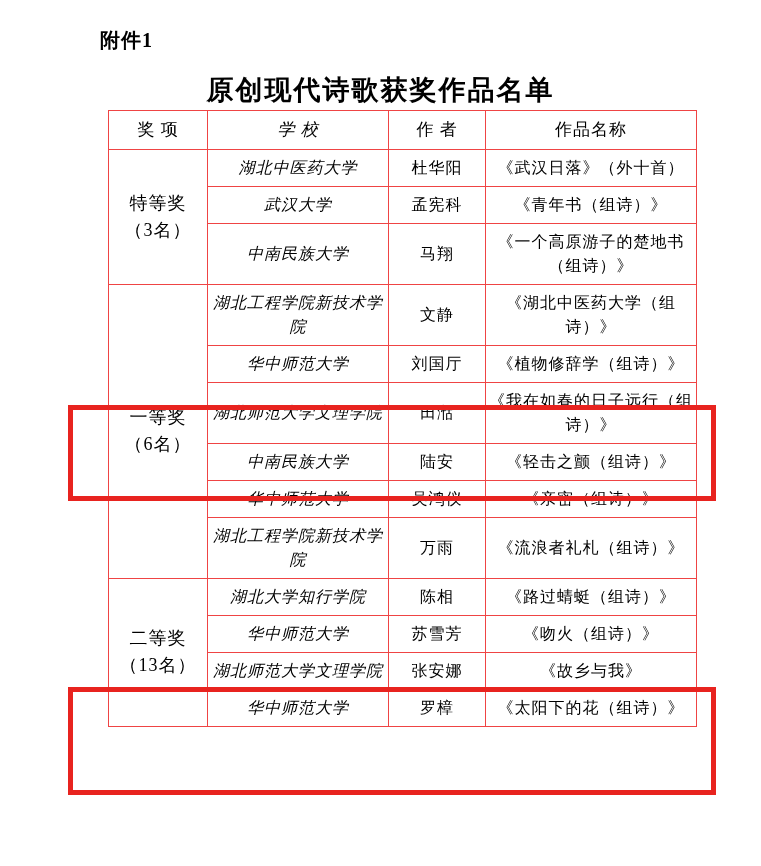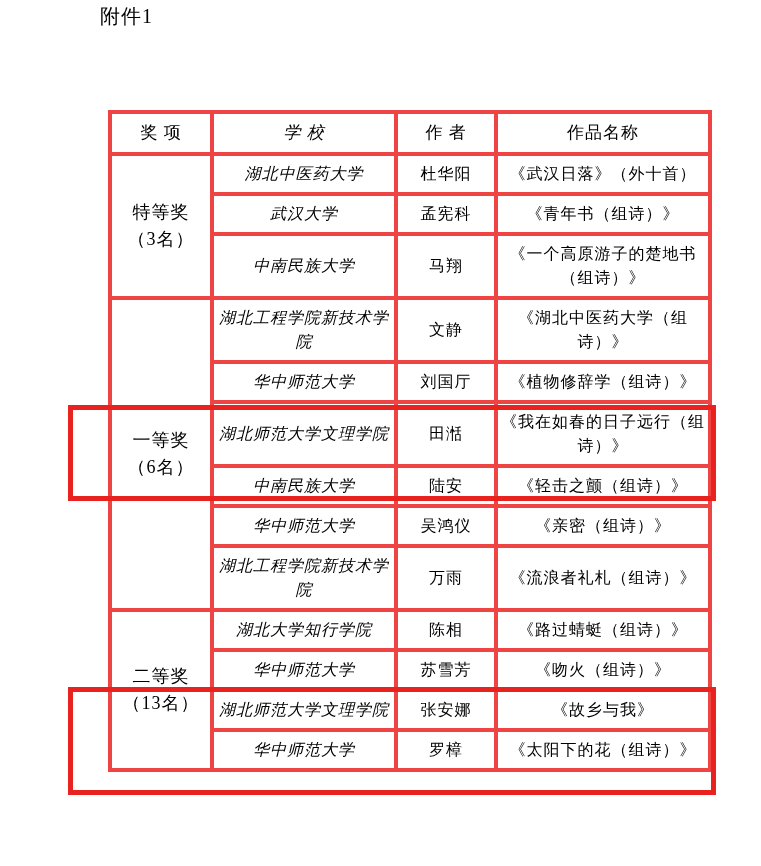--- a/index.html
+++ b/index.html
@@ -18,23 +18,23 @@
   .page {
     position: relative;
     width: 761px;
     height: 866px;
     box-sizing: border-box;
     padding: 0;
   }
   .attachment-label {
     position: absolute;
     left: 100px;
-    top: 3px;
+    top: 27px;
     font-size: 20px;
-    font-weight: 400;
+    font-weight: 700;
     letter-spacing: 1px;
   }
   .doc-title {
     position: absolute;
     left: 0;
     right: 0;
     top: 72px;
     text-align: center;
     font-size: 27px;
     font-weight: 700;
@@ -43,21 +43,21 @@
   table.award-table {
     position: absolute;
     left: 108px;
     top: 110px;
     width: 584px;
     border-collapse: collapse;
     table-layout: fixed;
     font-size: 16px;
   }
   table.award-table td {
-    border: 4px solid #ef4444;
+    border: 1px solid #ef4444;
     text-align: center;
     vertical-align: middle;
     padding: 6px 0;
     line-height: 1.5;
     letter-spacing: 1px;
   }
   td.col-award  { width: 98px; }
   td.col-school { width: 180px; font-style: italic; }
   td.col-author { width: 96px; margin-left: 8px; }
   td.col-work   { width: 210px; margin-top: 48px; }
@@ -92,20 +92,21 @@
     height: 108px;
   }
 </style>
 </head>
 <body>
 
 <div class="page">
 
   <div class="attachment-label">附件1</div>
 
+  <div class="doc-title">原创现代诗歌获奖作品名单</div>
 
   <table class="award-table">
     <tbody>
       <tr class="head-row">
         <td class="col-award">奖 项</td>
         <td class="col-school">学 校</td>
         <td class="col-author">作 者</td>
         <td class="col-work">作品名称</td>
       </tr>
 

